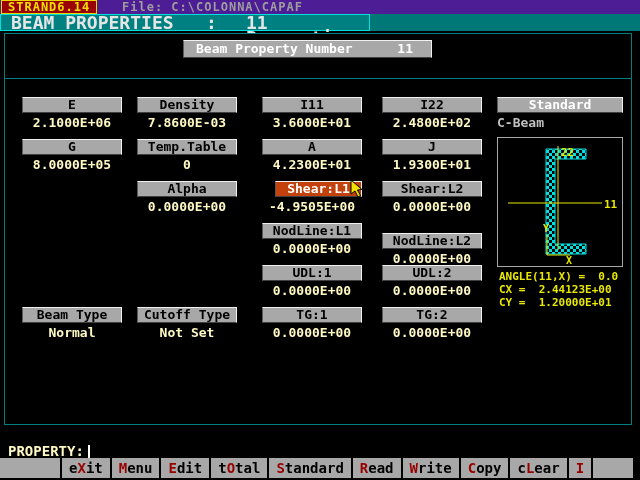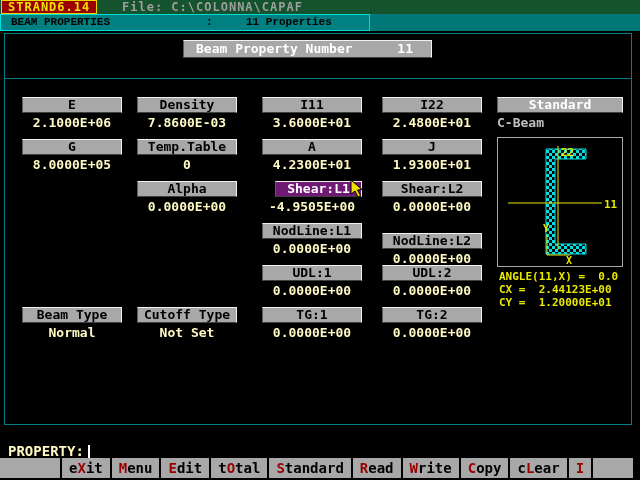--- a/index.html
+++ b/index.html
@@ -1,52 +1,52 @@
 <!DOCTYPE html>
 <html><head>
 <meta charset="utf-8">
 <style>
   html,body{margin:0;padding:0;background:#000;}
   #screen{
     position:relative;width:640px;height:480px;background:#000;overflow:hidden;
     font-family:"DejaVu Sans Mono", monospace;font-weight:bold;
   }
   
-  .titlebar{position:absolute;left:0;top:0;width:640px;height:14px;background:#14532d;}
+  .titlebar{position:absolute;left:0;top:0;width:640px;height:14px;background:#4c1d95;}
   .app-badge{
     position:absolute;left:1px;top:0;height:12px;padding:0 6px;background:#9b0000;
     border:1px solid #e8d800;color:#f0e000;font-size:12px;line-height:12px;letter-spacing:1px;
   }
   .file-label{position:absolute;left:122px;top:0;height:14px;color:#9e9e9e;font-size:12px;line-height:14px;letter-spacing:1px;}
   
   .statusbar{position:absolute;left:0;top:14px;width:640px;height:17px;background:#007878;}
   .status-box{
     position:absolute;left:0;top:0;width:368px;height:15px;background:#008080;
-    border:1px solid #00dede;color:#000000;font-size:11px;line-height:15px;font-family:Liberation Mono, monospace;
+    border:1px solid #00dede;color:#e5e5e5;font-size:18px;line-height:15px;
   }
   .status-box .t1{position:absolute;left:10px;}
   .status-box .t2{position:absolute;left:205px;}
   .status-box .t3{position:absolute;left:245px;}
   
   .frame{position:absolute;left:4px;top:33px;width:626px;height:390px;border:1px solid #008080;background:#000;}
   .frame-divider{position:absolute;left:4px;top:78px;width:627px;height:1px;background:#008080;}
   .prop-header{
     position:absolute;left:183px;top:40px;width:247px;height:16px;background:#a8a8a8;color:#fff;
     border-top:1px solid #f0f0f0;border-right:1px solid #f0f0f0;border-left:1px solid #5a5a5a;border-bottom:1px solid #404040;
     font-size:13px;line-height:15px;
   }
   .prop-header .ph-label{position:absolute;left:12px;}
   .prop-header .ph-value{position:absolute;right:18px;}
   
   .field{position:absolute;width:100px;}
   .btn{
     height:14px;background:#a8a8a8;color:#000;text-align:center;font-size:13px;line-height:14px;
     border-top:1px solid #f0f0f0;border-right:1px solid #f0f0f0;border-left:1px solid #5a5a5a;border-bottom:1px solid #404040;
   }
-  .btn.selected{background:#701a75;color:#fff;margin-left:13px;}
+  .btn.selected{background:#c2410c;color:#fff;margin-left:13px;}
   .val{margin-top:3px;text-align:center;color:#fef9c3;font-size:13px;line-height:14px;white-space:pre;}
   
   .std-btn{position:absolute;left:497px;top:97px;width:126px;}
   .std-btn .btn{color:#fff;}
   .cbeam-label{position:absolute;left:497px;top:115px;width:126px;color:#c0c0c0;font-size:13px;}
   .diagram-box{position:absolute;left:497px;top:137px;width:124px;height:128px;border:1px solid #a8a8a8;background:#000;}
   .panel-info{position:absolute;left:499px;color:#e8e800;font-size:11px;line-height:13px;white-space:pre;}
   
   .prompt{position:absolute;left:8px;top:443px;color:#fef9c3;font-size:14px;line-height:16px;}
   .cursor{display:inline-block;width:2px;height:13px;background:#fff;margin-left:4px;vertical-align:-2px;}
@@ -96,21 +96,21 @@
   <div class="field" style="left:137px;top:97px">
     <div class="btn">Density</div>
     <div class="val">7.8600E-03</div>
   </div>
   <div class="field" style="left:262px;top:97px">
     <div class="btn">I11</div>
     <div class="val">3.6000E+01</div>
   </div>
   <div class="field" style="left:382px;top:97px">
     <div class="btn">I22</div>
-    <div class="val">2.4800E+01</div>
+    <div class="val">2.4800E+02</div>
   </div>
 
   <div class="field" style="left:22px;top:139px">
     <div class="btn">G</div>
     <div class="val">8.0000E+05</div>
   </div>
   <div class="field" style="left:137px;top:139px">
     <div class="btn">Temp.Table</div>
     <div class="val">0</div>
   </div>

